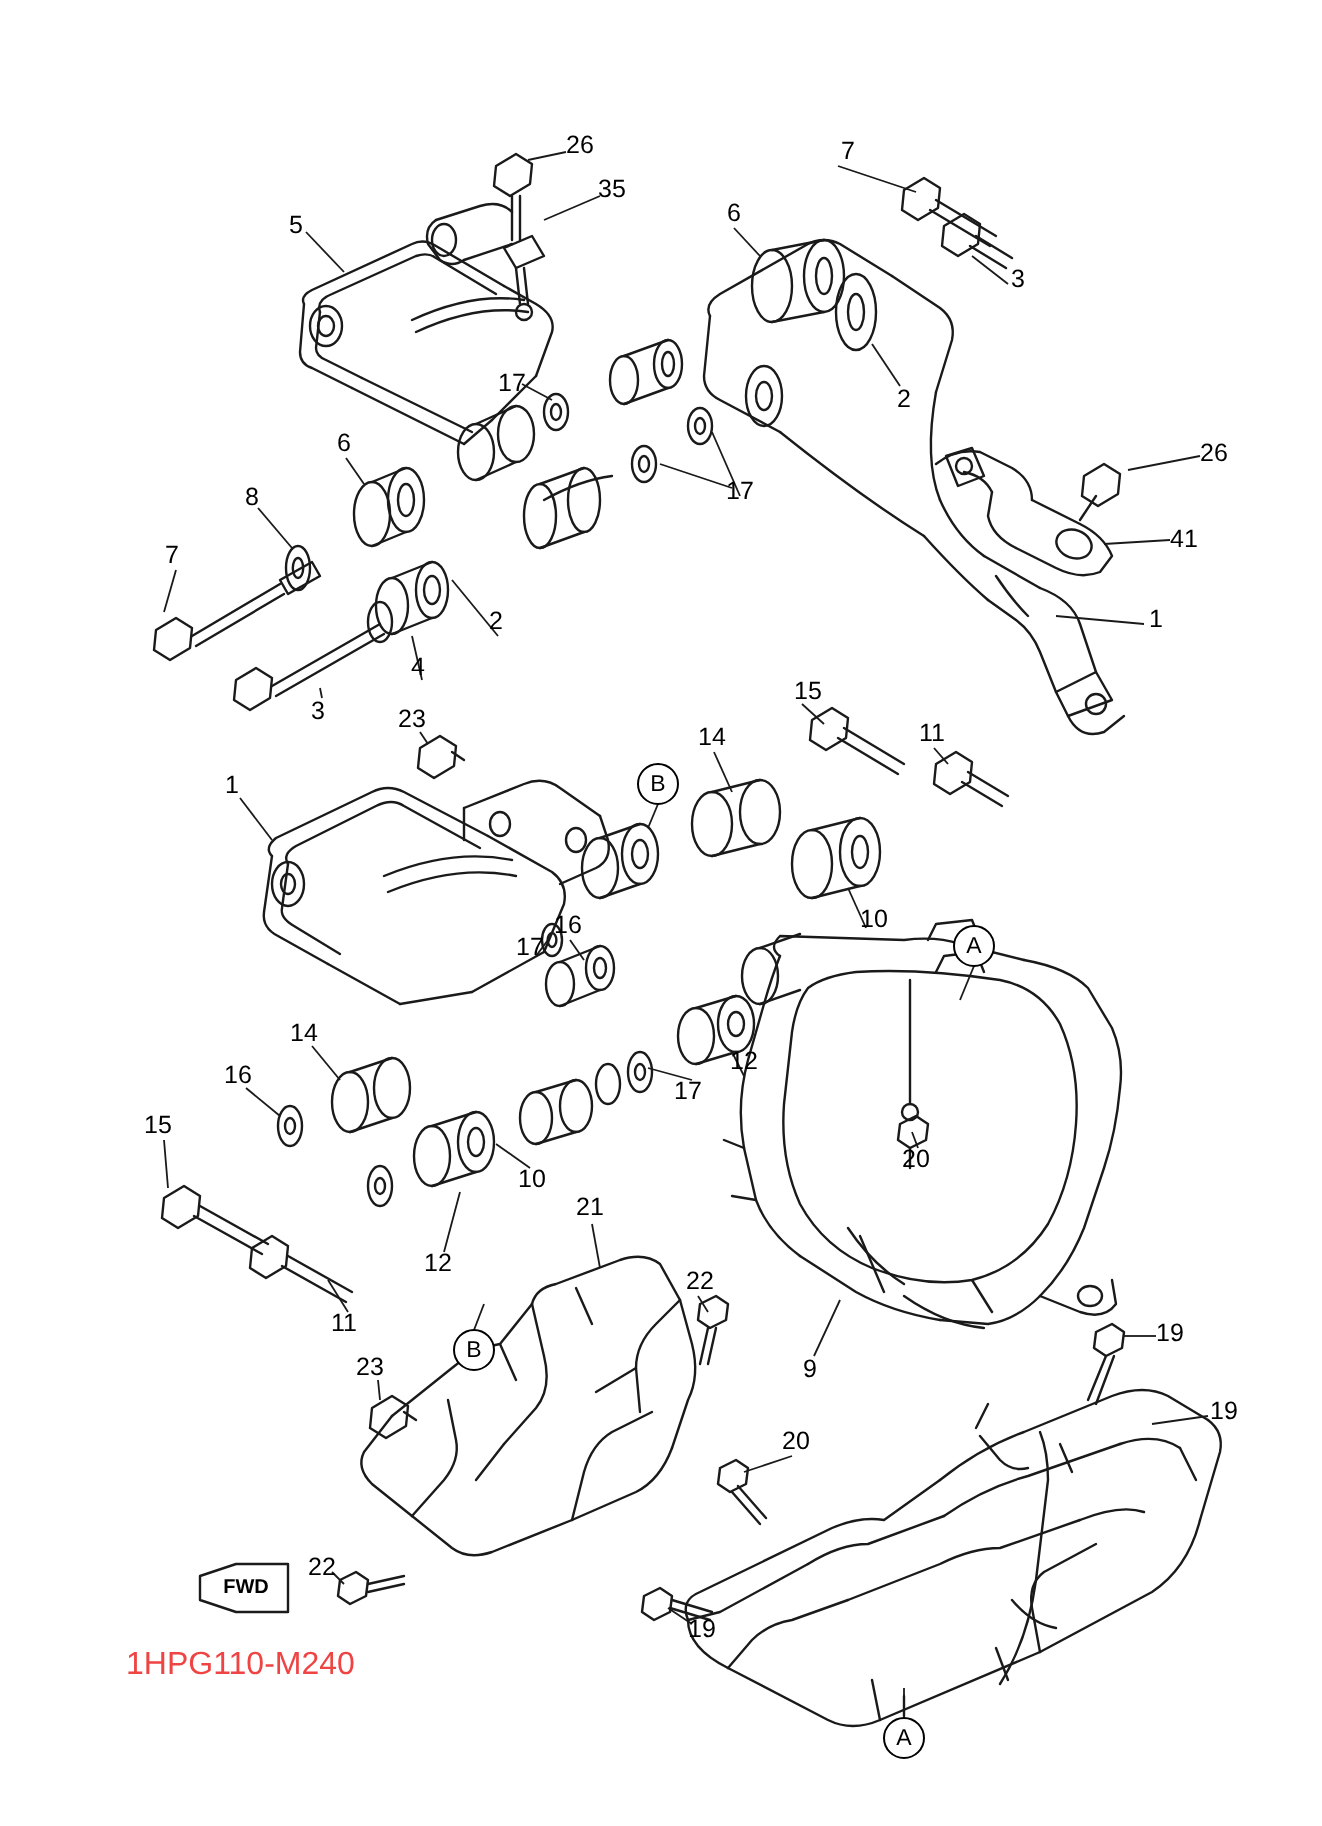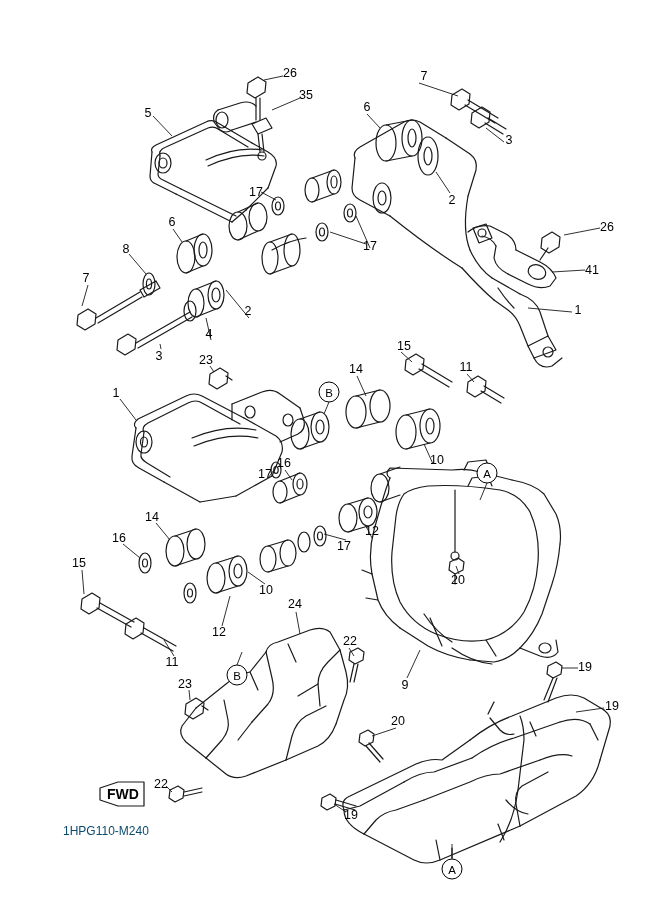--- a/index.html
+++ b/index.html
@@ -46,28 +46,28 @@
     font-family: "Liberation Sans", sans-serif;
     color: #000;
     display: flex;
     align-items: center;
     justify-content: center;
     transform: translate(-50%, -50%);
     background: #fff;
   }
   .part-code {
     position: absolute;
-    font-size: 12px;
-    color: #0c4a6e;
+    font-size: 16px;
+    color: #ef4444;
     font-family: "Liberation Sans", sans-serif;
     white-space: nowrap;
   }
   .fwd-label {
     position: absolute;
-    font-size: 14px;
+    font-size: 10px;
     font-weight: bold;
     color: #000;
     font-family: "Liberation Sans", sans-serif;
     transform: translate(-50%, -50%);
   }
 </style>
 </head>
 <body>
 
 <div id="diagram-root">
@@ -497,21 +497,21 @@
   <div class="callout" style="left:284px; top:463px;">16</div>
   <div class="callout" style="left:437px; top:460px;">10</div>
   <div class="callout" style="left:265px; top:474px;">17</div>
   <div class="callout" style="left:152px; top:517px;">14</div>
   <div class="callout" style="left:372px; top:531px;">12</div>
   <div class="callout" style="left:119px; top:538px;">16</div>
   <div class="callout" style="left:344px; top:546px;">17</div>
   <div class="callout" style="left:79px; top:563px;">15</div>
   <div class="callout" style="left:458px; top:580px;">20</div>
   <div class="callout" style="left:266px; top:590px;">10</div>
-  <div class="callout" style="left:295px; top:604px;">24</div>
+  <div class="callout" style="left:295px; top:604px;">21</div>
   <div class="callout" style="left:219px; top:632px;">12</div>
   <div class="callout" style="left:172px; top:662px;">11</div>
   <div class="callout" style="left:350px; top:641px;">22</div>
   <div class="callout" style="left:585px; top:667px;">19</div>
   <div class="callout" style="left:405px; top:685px;">9</div>
   <div class="callout" style="left:185px; top:684px;">23</div>
   <div class="callout" style="left:612px; top:706px;">19</div>
   <div class="callout" style="left:398px; top:721px;">20</div>
   <div class="callout" style="left:161px; top:784px;">22</div>
   <div class="callout" style="left:351px; top:815px;">19</div>

